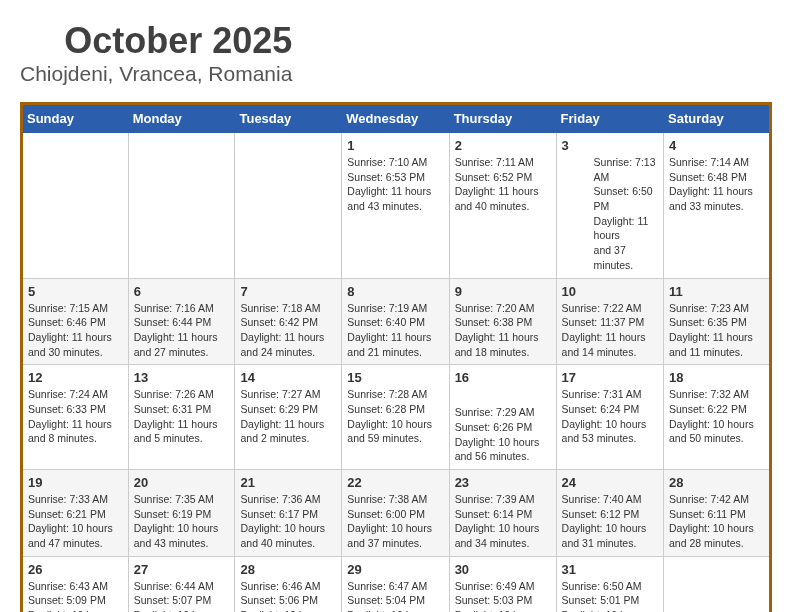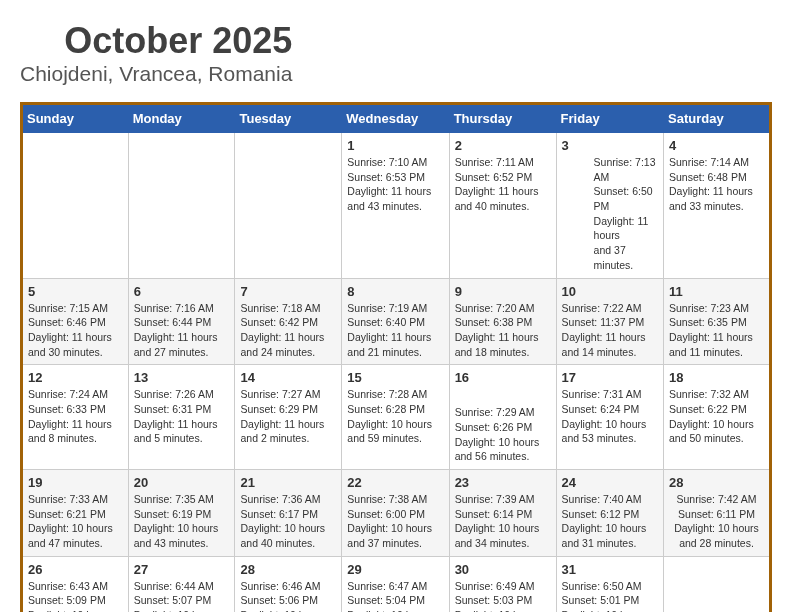--- a/index.html
+++ b/index.html
@@ -283,21 +283,21 @@
         </td>
         <td>
           <span class="day-num">24</span>
           <div class="day-info" style="white-space: pre-line;">Sunrise: 7:40 AM
 Sunset: 6:12 PM
 Daylight: 10 hours
 and 31 minutes.</div>
         </td>
         <td>
           <span class="day-num">28</span>
-          <div class="day-info" style="white-space: pre-line; text-align: center;">Sunrise: 7:42 AM
+          <div class="day-info" style="white-space: pre-line;">Sunrise: 7:42 AM
 Sunset: 6:11 PM
 Daylight: 10 hours
 and 28 minutes.</div>
         </td>
       </tr>
       <tr>
         <td>
           <span class="day-num">26</span>
           <div class="day-info" style="white-space: pre-line;">Sunrise: 6:43 AM
 Sunset: 5:09 PM

